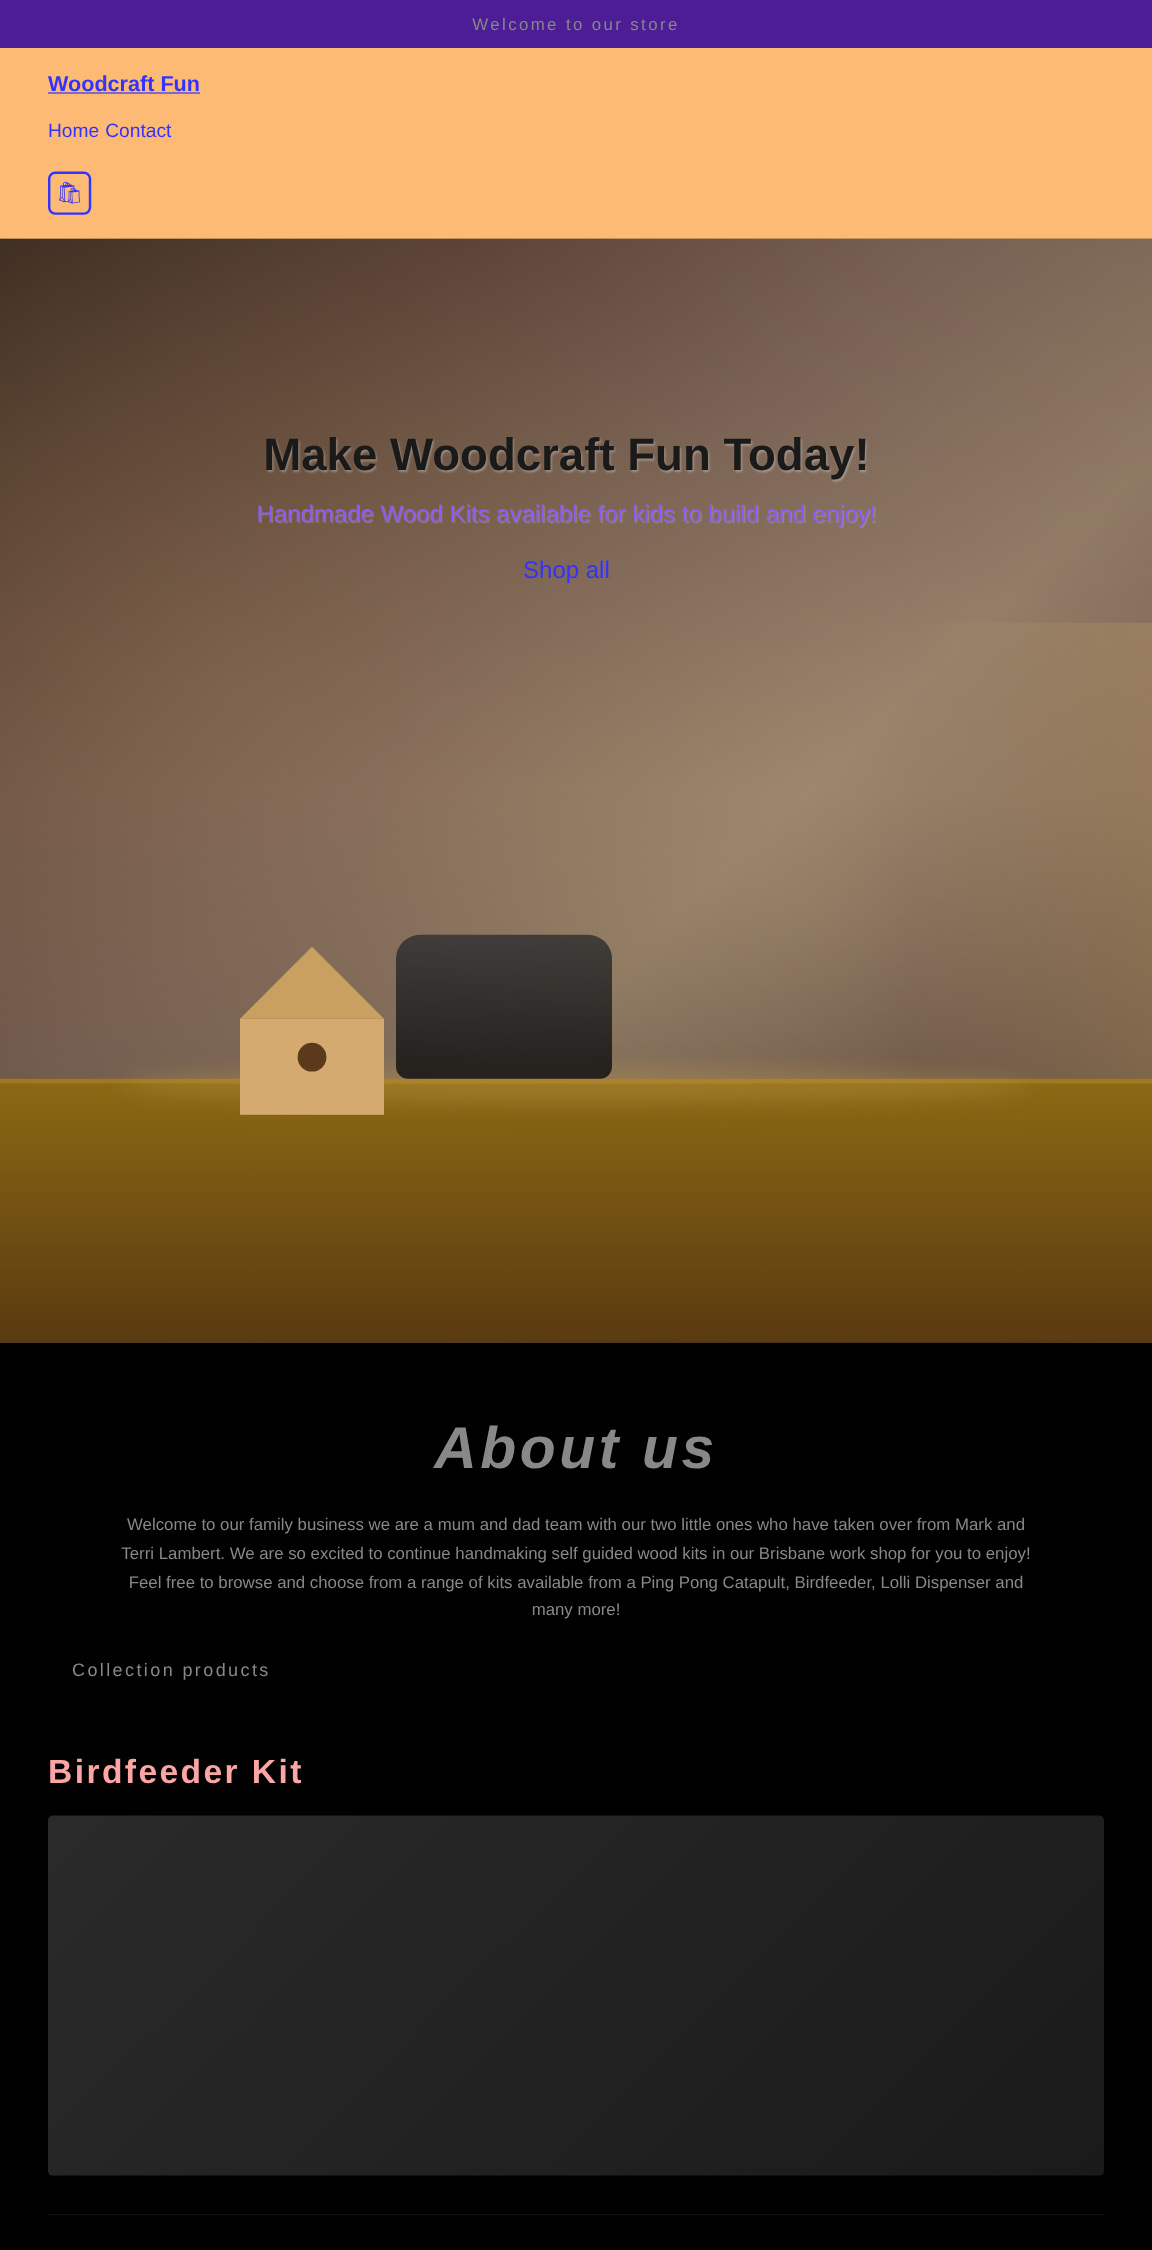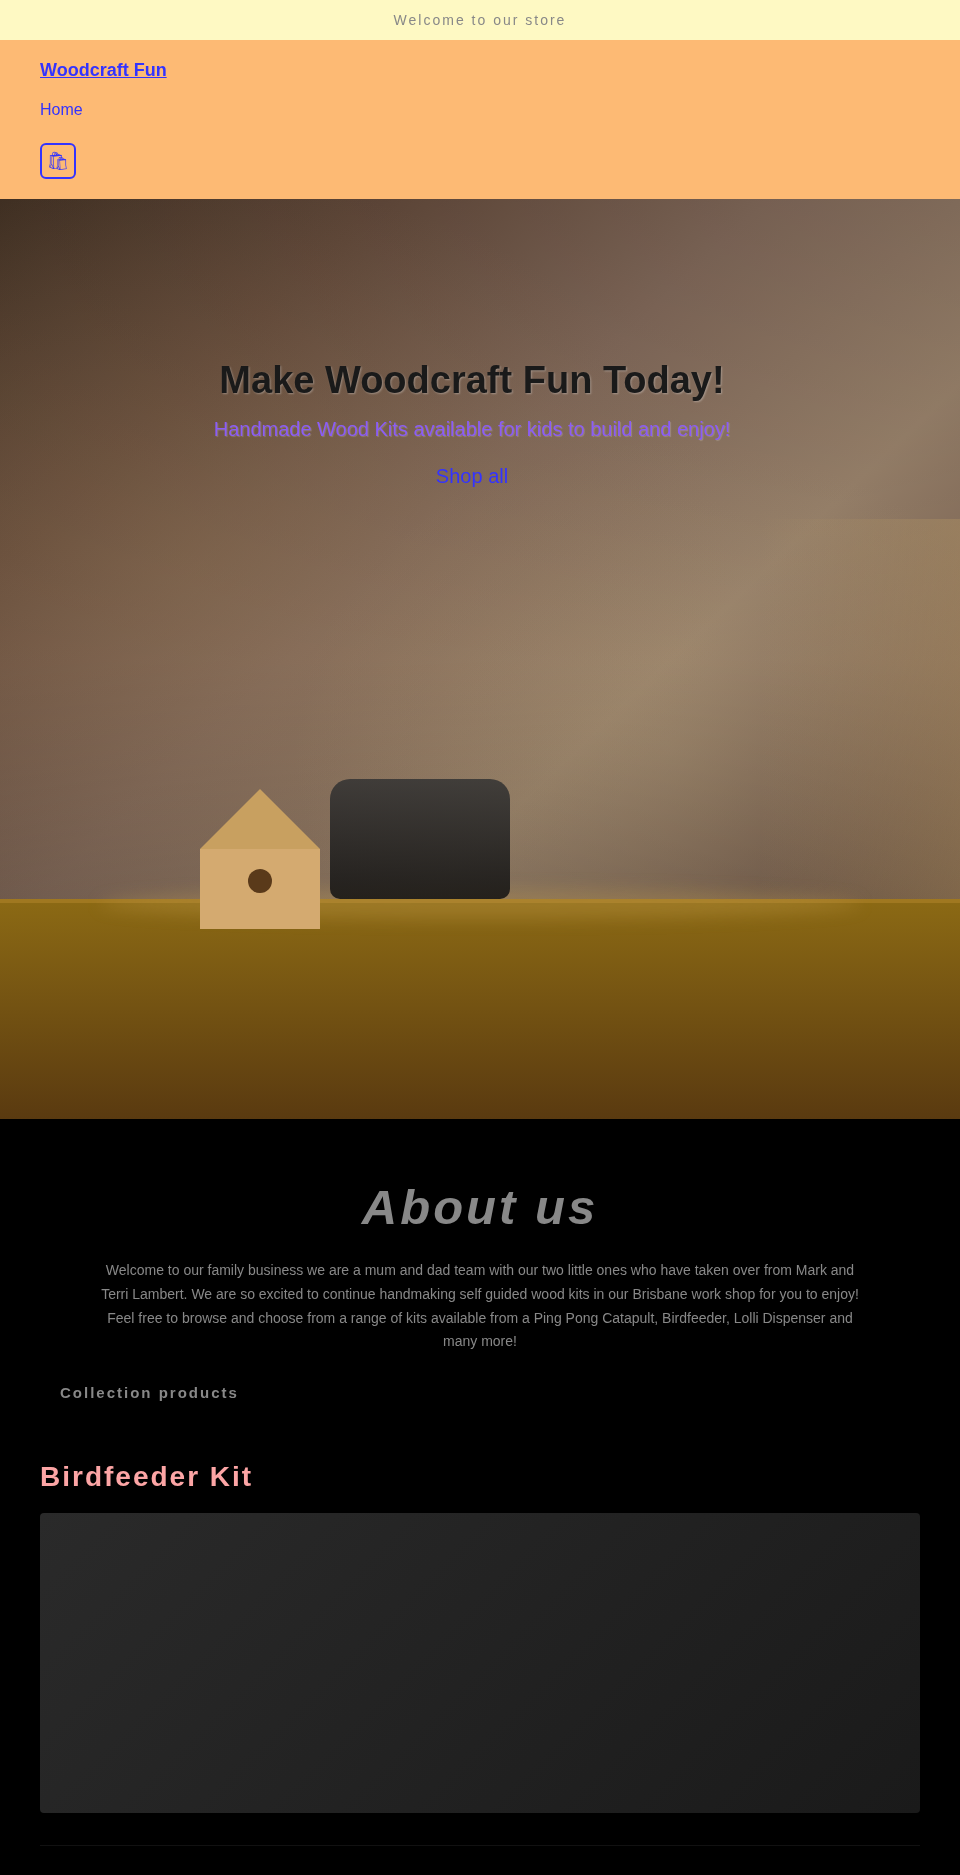--- a/index.html
+++ b/index.html
@@ -1,20 +1,20 @@
 <!DOCTYPE html>
 <html><head>
   <meta charset="utf-8">
   <style>
     * { margin: 0; padding: 0; box-sizing: border-box; }
     body { background: #000; font-family: Arial, sans-serif; color: #fff; width: 960px; }
 
     
     .announcement-bar {
-      background: #fef9c3;
+      background: #4c1d95;
       text-align: center;
       padding: 12px;
       color: #888;
       font-size: 14px;
       letter-spacing: 2px;
     }
 
     
     .header {
       background: #fdba74;
@@ -195,21 +195,20 @@
       line-height: 1.7;
       max-width: 760px;
       margin: 6px auto 30px;
     }
     .collection-products-label {
       color: #888;
       font-size: 15px;
       letter-spacing: 2px;
       margin-top: 20px;
       text-align: left;
-      font-weight: bold;
     }
 
     
     .products-section {
       background: #000;
       padding: 20px 40px 40px;
     }
     .products-header {
       font-size: 28px;
       color: #fca5a5;
@@ -235,20 +234,21 @@
 
 <div class="announcement-bar">
   <span>Welcome to our store</span>
 </div>
 
 <header class="header">
   <a class="brand-name" href="#">Woodcraft Fun</a>
 
   <nav class="nav-links">
     <a class="nav-link" href="#">Home</a>
+    <a class="nav-link" href="#">Contact</a>
   </nav>
 
   <div class="cart-icon-wrapper">
     <div class="cart-icon">
       <span>🛍</span>
     </div>
   </div>
 </header>
 
 <section class="hero">

